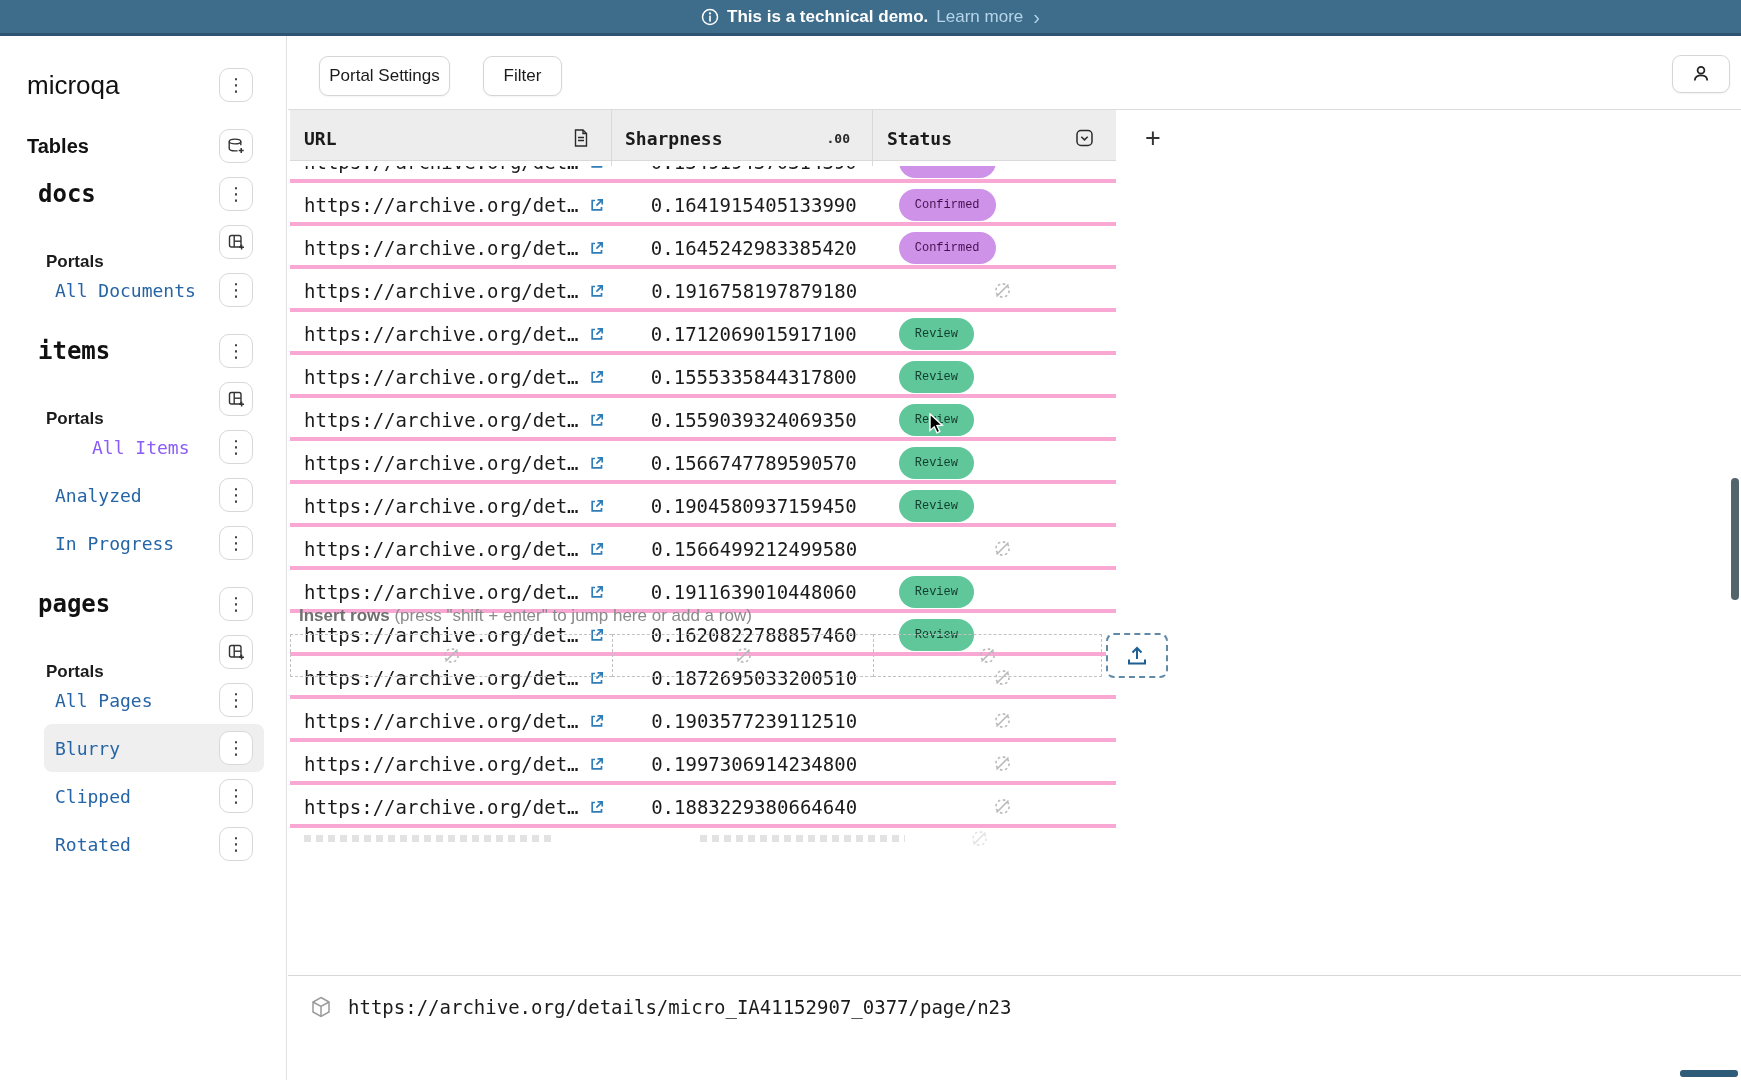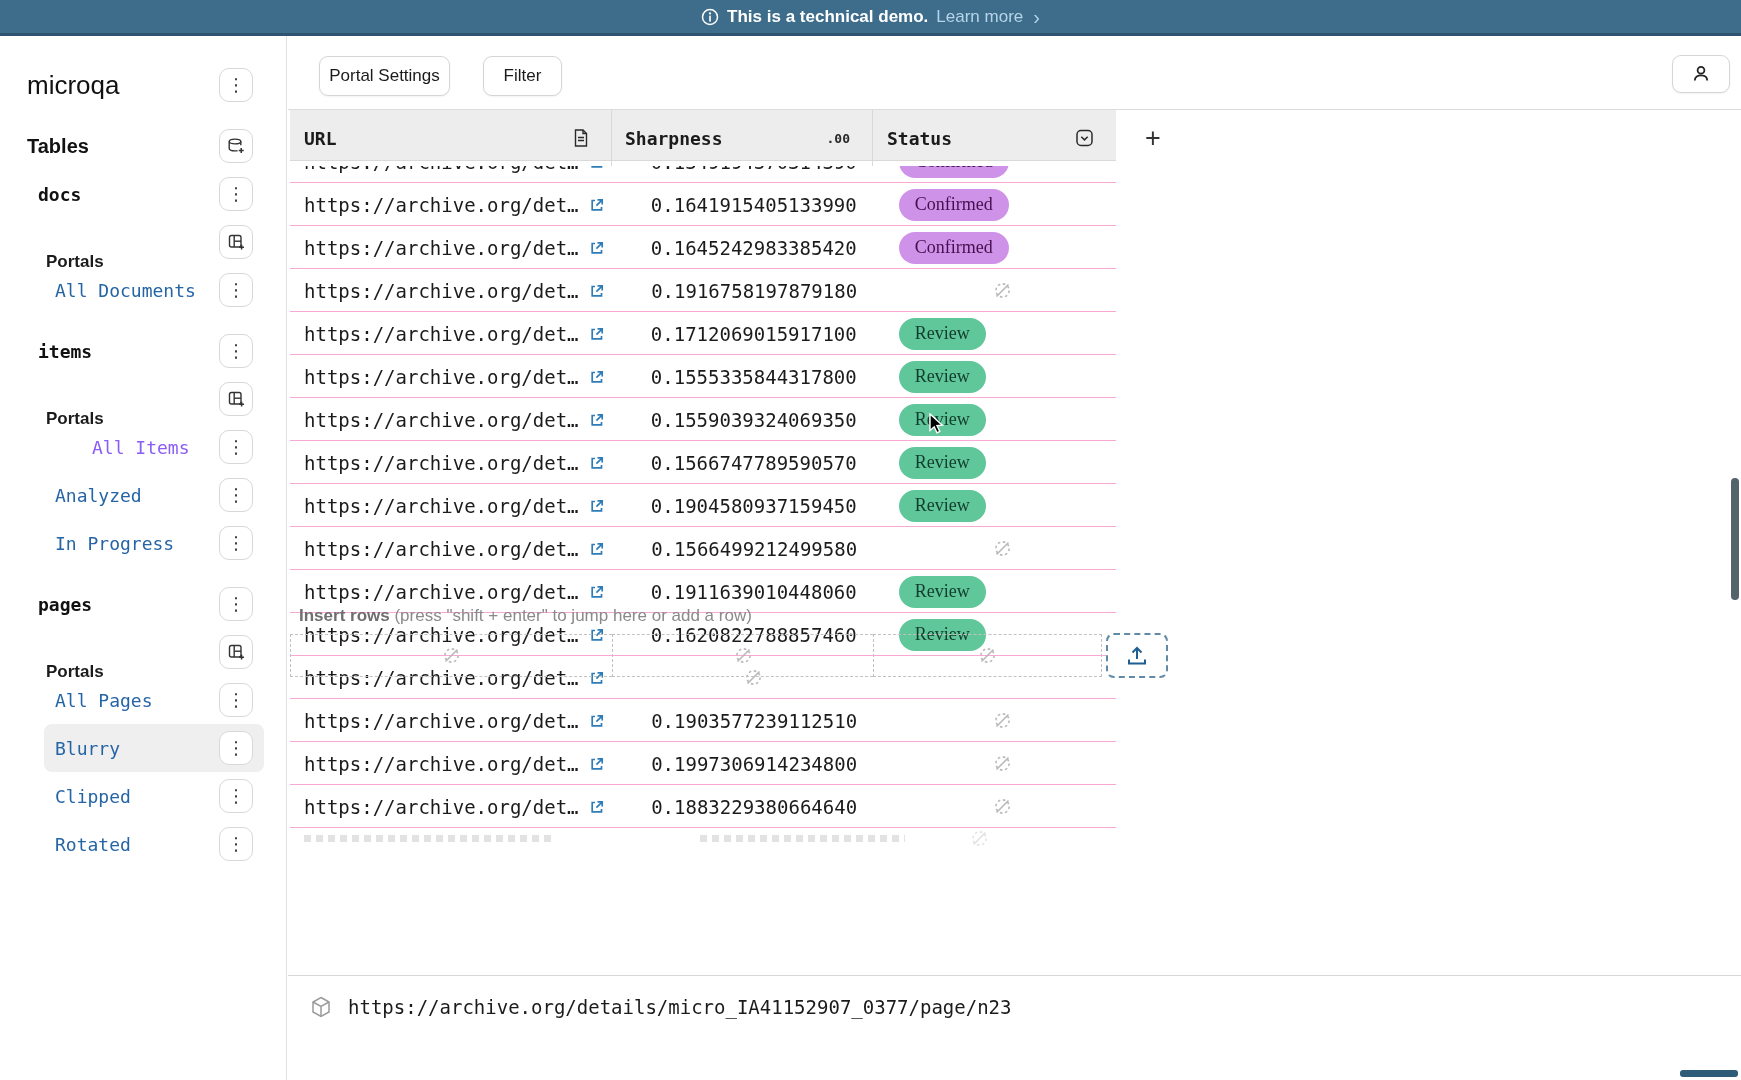--- a/index.html
+++ b/index.html
@@ -14,21 +14,21 @@
   #banner .b-link { color:#b5d4e8; cursor:pointer; }
   #banner .b-chev { color:#b5d4e8; font-size:20px; line-height:1; margin-left:2px; }
 
   
   #sidebar { position:absolute; left:0; top:36px; width:287px; height:1044px; background:#fff;
              border-right:1px solid #e2e2e2; }
   .sb-row { position:absolute; left:0; width:287px; height:34px; }
   .sb-text { position:absolute; top:50%; transform:translateY(-50%); white-space:nowrap; }
   .sb-app { font-size:26px; font-weight:normal; color:#111; left:27px; }
   .sb-tables { font-size:20px; font-weight:bold; color:#111; left:27px; }
-  .sb-table-name { font-family:"DejaVu Sans Mono", monospace; font-size:18px; font-weight:bold; color:#111; left:38px; }
+  .sb-table-name { font-family:"DejaVu Sans Mono", monospace; font-size:24px; font-weight:bold; color:#111; left:38px; }
   .sb-portals { font-size:17px; font-weight:600; color:#1b1b1b; left:46px;margin-top:20px; }
   .sb-view { font-family:"DejaVu Sans Mono", monospace; font-size:18px; left:55px; cursor:pointer; }
   .sb-active-bg { position:absolute; left:44px; width:220px; height:48px; background:#efefef; border-radius:8px; }
   .icon-btn { position:absolute; left:219px; width:34px; height:34px; background:#fff; border:1px solid #d8d8d8;
               border-radius:10px; display:flex; align-items:center; justify-content:center; cursor:pointer;
               color:#333; font-size:18px; line-height:1; }
 
   
   #main { position:absolute; left:288px; top:36px; width:1453px; height:1044px; background:#fff; }
   #toolbar { position:absolute; left:0; top:0; width:1453px; height:74px; border-bottom:1px solid #dcdcdc; }
@@ -48,28 +48,28 @@
   .th-sharp { width:261px; padding-left:13px; }
   .th-status { width:243px; padding-left:14px; border-right:none; }
   .th-icon { position:absolute; right:22px; top:50%; transform:translateY(-50%); display:flex; }
   .th-dec { font-size:13px; font-weight:bold; color:#2a2a2a; letter-spacing:0; }
   #add-col { position:absolute; left:849px; top:86px; width:32px; height:32px; font-size:27px; color:#333;
              display:flex; align-items:center; justify-content:center; cursor:pointer; }
 
   #rows-clip-top { position:absolute; left:2px; top:130px; width:826px; height:17px; overflow:hidden; }
   #rows-clip-top .trow { position:absolute; top:-26px; left:0; }
   #rows { position:absolute; left:2px; top:147px; width:826px; }
-  .trow { width:826px; height:43px; border-bottom:1px solid #f9a8d4; display:flex; background:#fff;gap:20px; }
+  .trow { width:826px; height:43px; border-bottom:4px solid #f9a8d4; display:flex; background:#fff;gap:20px; }
   .td { height:43px; display:flex; align-items:center; font-family:"DejaVu Sans Mono", monospace; font-size:19px; color:#1b1b1b; }
   .td-url { width:322px; padding-left:14px; gap:10px; cursor:text; }
   .td-sharp { width:261px; justify-content:flex-end; padding-right:12px; cursor:text; }
   .td-status { width:243px; padding-left:10px; cursor:pointer; }
   .td-status.empty { justify-content:center; padding-left:0; }
   .badge { height:32px; border-radius:16px; padding:0 16px; display:flex; align-items:center;
-           font-family:Liberation Serif, serif; font-size:18px; }
+           font-family:Liberation Mono, monospace; font-size:12px; }
 
   
   #row-sliver { position:absolute; left:2px; top:793px; width:826px; height:20px; opacity:.4; overflow:hidden; }
   .sliver-dash { position:absolute; top:6px; height:7px;
       background:repeating-linear-gradient(90deg,#b9b9b9 0 7px, transparent 7px 12px); }
 
   
   #insert-label { position:absolute; left:11px; top:570px; font-size:17px; color:#8a8a8a; }
   #insert-label b { color:#6f6f6f; }
   #insert-row { position:absolute; left:2px; top:598px; width:812px; height:43px; display:flex; }
@@ -435,20 +435,21 @@
           </div>
         </div>
         <div class="trow">
           <div class="td td-url">
             <span>https://archive.org/det…</span>
             <svg width="16" height="16" viewBox="0 0 16 16">
     <path d="M6 3.5 H3.2 V12.8 H12.5 V10" fill="none" stroke="#2e7cb8" stroke-width="1.7"></path>
     <path d="M8.5 2.8 H13.2 V7.5 M13.2 2.8 L7.4 8.6" fill="none" stroke="#2e7cb8" stroke-width="1.7"></path>
   </svg>
           </div>
+          <div class="td td-sharp">0.1872695033200510</div>
           <div class="td td-status empty">
             <svg width="19" height="19" viewBox="0 0 19 19">
     <circle cx="9.5" cy="9.5" r="6.6" fill="none" stroke="#b9b9b9" stroke-width="1.6" stroke-dasharray="2.6 2.6"></circle>
     <line x1="3.5" y1="15.5" x2="15.5" y2="3.5" stroke="#b9b9b9" stroke-width="1.6"></line>
   </svg>
           </div>
         </div>
         <div class="trow">
           <div class="td td-url">
             <span>https://archive.org/det…</span>

